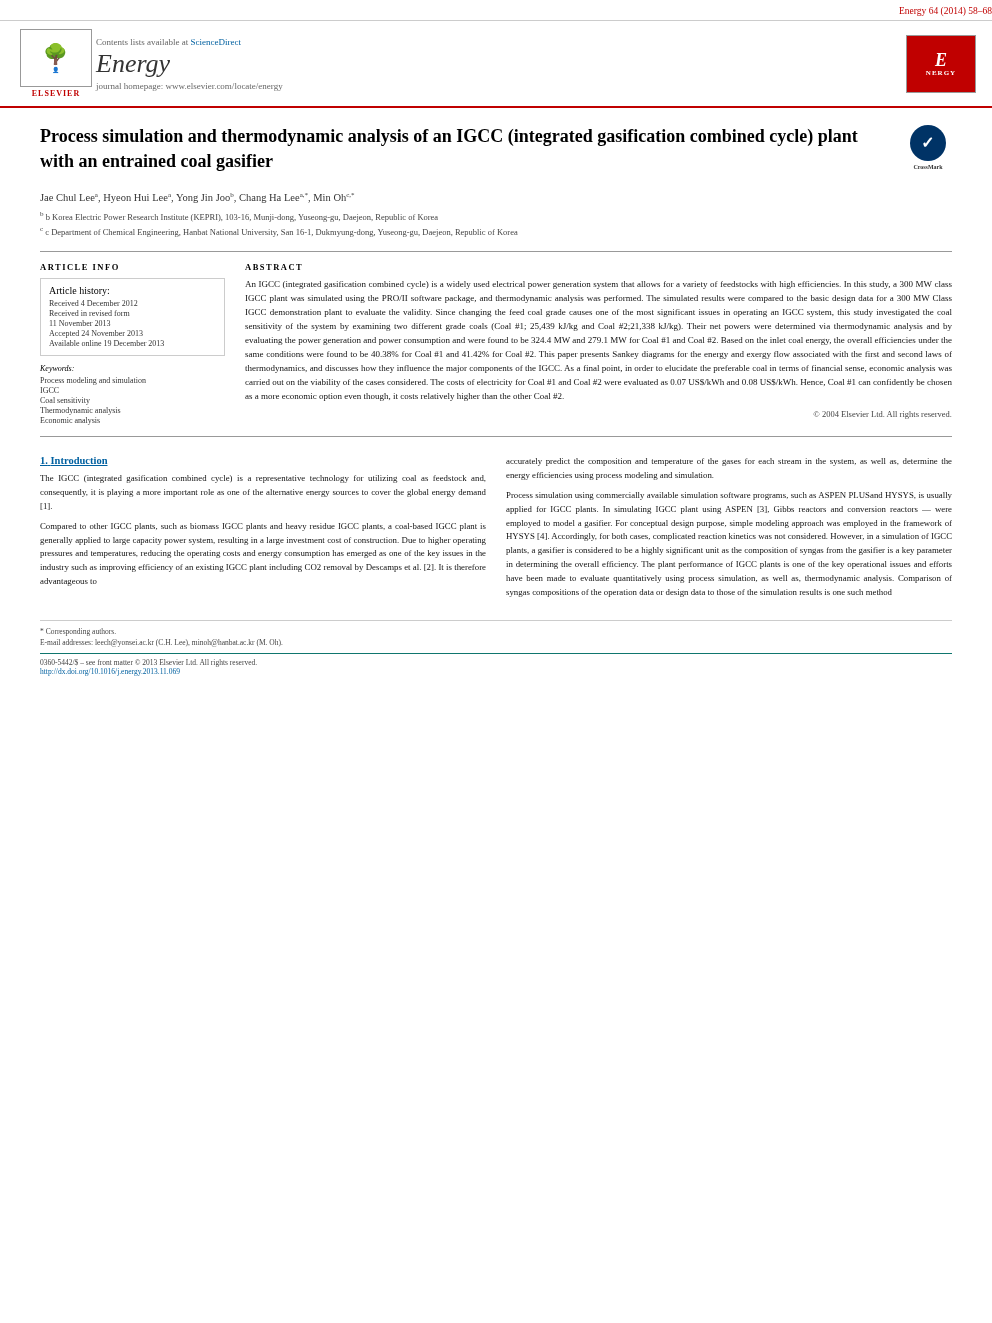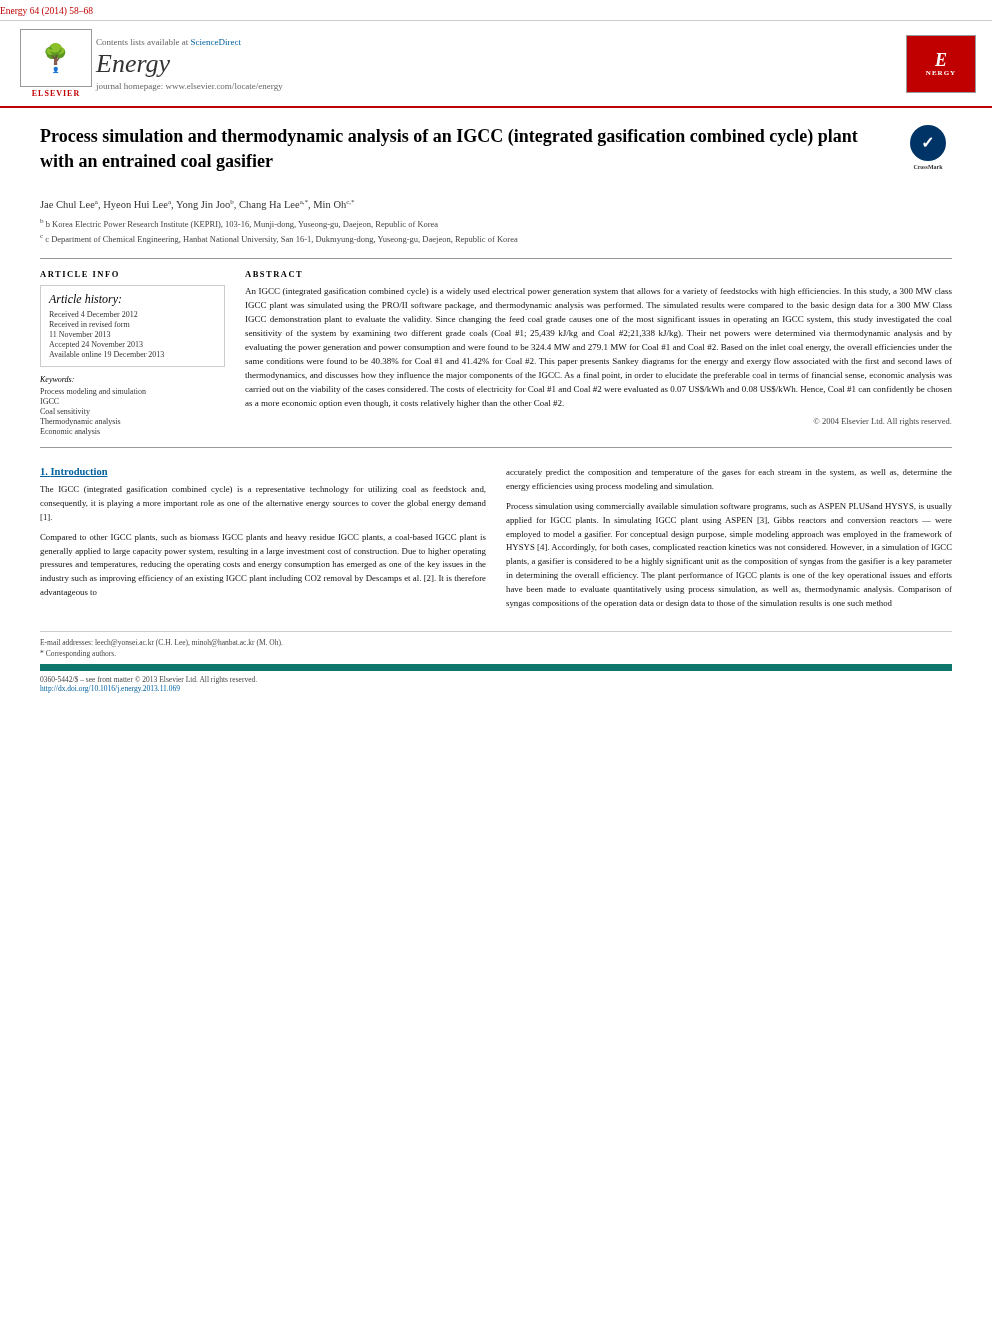--- a/index.html
+++ b/index.html
@@ -6,21 +6,21 @@
     body {
       background: #fff;
       font-family: "Times New Roman", Times, serif;
       font-size: 10px;
       color: #000;
       width: 992px;
       min-height: 1323px;
     }
 
     .top-bar {
-      text-align: left;
+      text-align: right;
       padding: 6px 0 4px;
       font-size: 9.5px;
       color: #c00000;
       border-bottom: 1px solid #ccc;
     }
 
     .journal-header {
       display: flex;
       align-items: center;
       padding: 8px 16px;
@@ -112,21 +112,21 @@
     }
 
     .main-content {
       padding: 16px 40px 16px 40px;
     }
 
     .article-title {
       font-size: 18px;
       font-weight: bold;
       line-height: 1.4;
-      margin-bottom: 23px;
+      margin-bottom: 16px;
       padding-right: 60px;
       position: relative;
     }
 
     .crossmark-badge {
       position: absolute;
       right: 0;
       top: 0;
       width: 48px;
       height: 48px;
@@ -204,22 +204,21 @@
       margin-bottom: 6px;
     }
 
     .article-info-box {
       border: 1px solid #ccc;
       padding: 6px 8px;
       margin-bottom: 8px;
     }
 
     .article-info-box .sub-heading {
-      font-style: italic;
-      font-size: 12px;
+      font-size: 10px;
       margin-bottom: 3px;
     }
 
     .article-info-box p {
       font-size: 8px;
       margin-bottom: 1px;
       color: #333;
     }
 
     .keywords-box {
@@ -295,21 +294,21 @@
       font-size: 7.5px;
       color: #444;
     }
 
     .footnote-area p { margin-bottom: 2px; }
 
     .footer-info {
       margin-top: 6px;
       font-size: 7.5px;
       color: #444;
-      border-top: 7px solid #0f766e;
+      border-top: 1px solid #0f766e;
       padding-top: 4px;
     }
 
     .footer-info a {
       color: #0060a0;
       text-decoration: none;
     }
   </style>
 </head>
 <body>
@@ -416,24 +415,24 @@
         <div class="body-text">
           <p>accurately predict the composition and temperature of the gases for each stream in the system, as well as, determine the energy efficiencies using process modeling and simulation.</p>
           <p>Process simulation using commercially available simulation software programs, such as ASPEN PLUSand HYSYS, is usually applied for IGCC plants. In simulating IGCC plant using ASPEN [3], Gibbs reactors and conversion reactors — were employed to model a gasifier. For conceptual design purpose, simple modeling approach was employed in the framework of HYSYS [4]. Accordingly, for both cases, complicated reaction kinetics was not considered. However, in a simulation of IGCC plants, a gasifier is considered to be a highly significant unit as the composition of syngas from the gasifier is a key parameter in determining the overall efficiency. The plant performance of IGCC plants is one of the key operational issues and efforts have been made to evaluate quantitatively using process simulation, as well as, thermodynamic analysis. Comparison of syngas compositions of the operation data or design data to those of the simulation results is one such method</p>
         </div>
       </div>
 
     </div>
   </div>
 
   <div class="footnote-area">
+    <p>* Corresponding authors.</p>
     <p>
       <span>E-mail addresses: leech@yonsei.ac.kr (C.H. Lee), minoh@hanbat.ac.kr (M. Oh).</span>
     </p>
-    <p>* Corresponding authors.</p>
   </div>
 
   <div class="footer-info">
     <p>0360-5442/$ – see front matter © 2013 Elsevier Ltd. All rights reserved.</p>
     <p>
       <a href="#">http://dx.doi.org/10.1016/j.energy.2013.11.069</a>
     </p>
   </div>
 
 </div>

